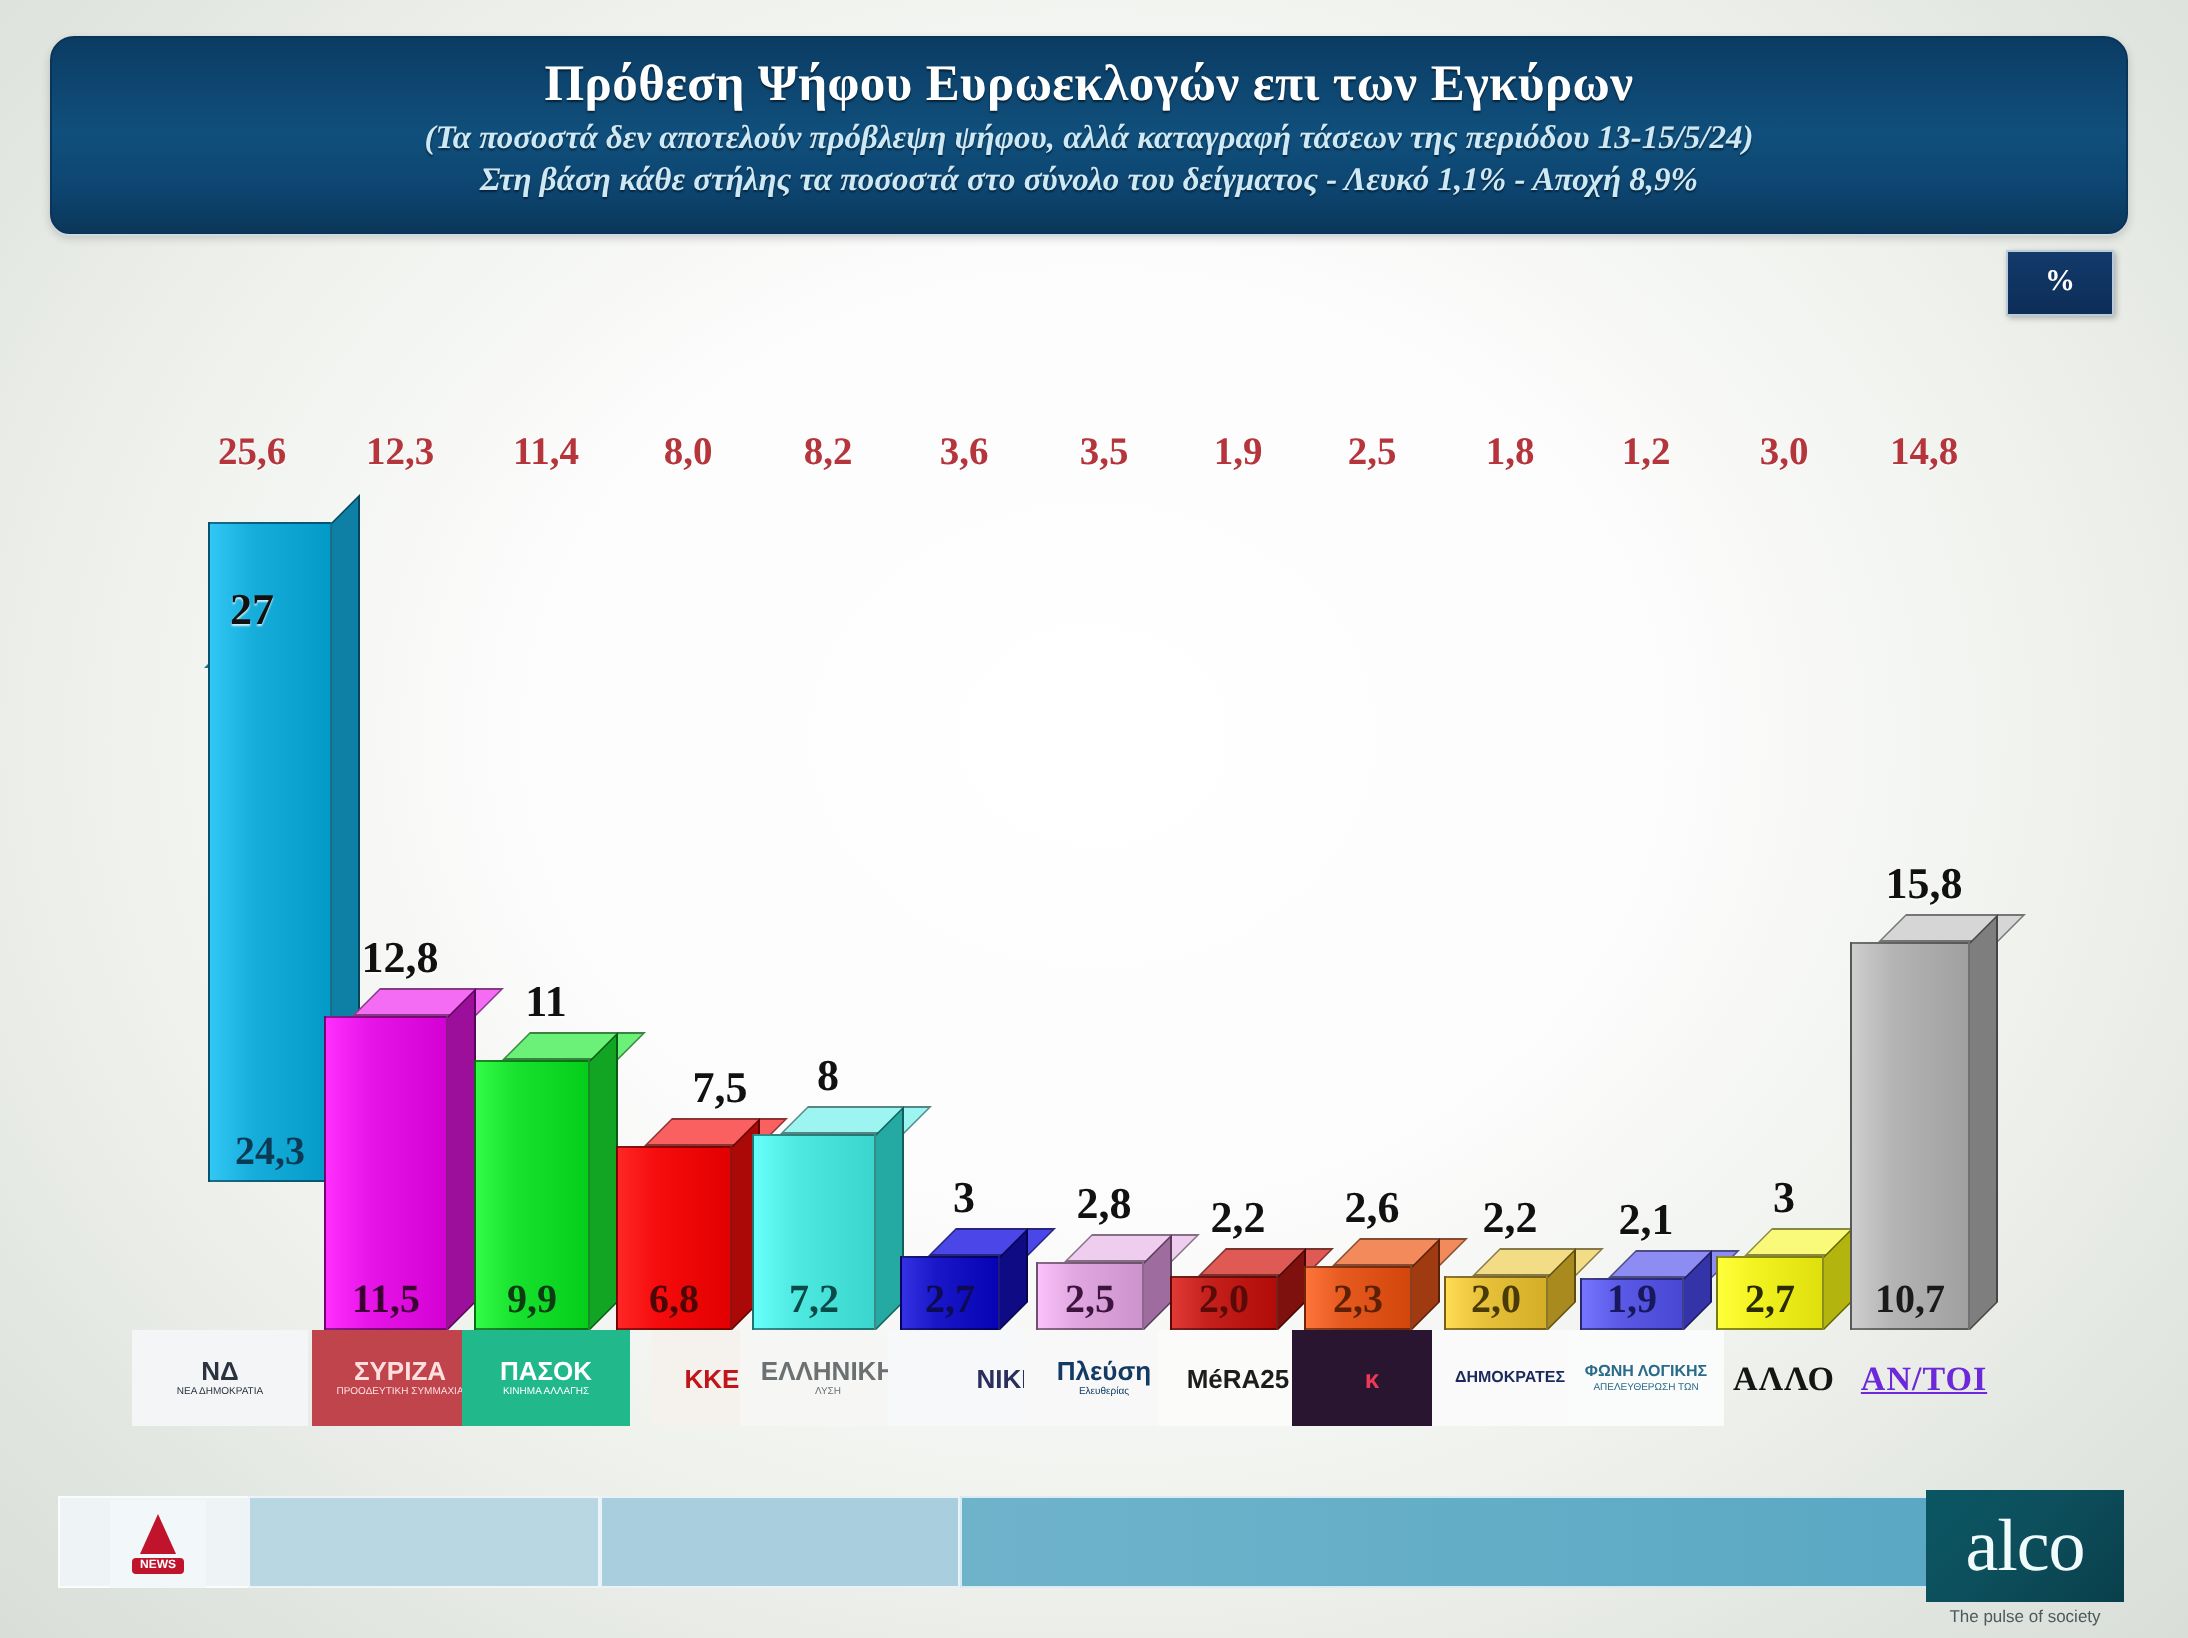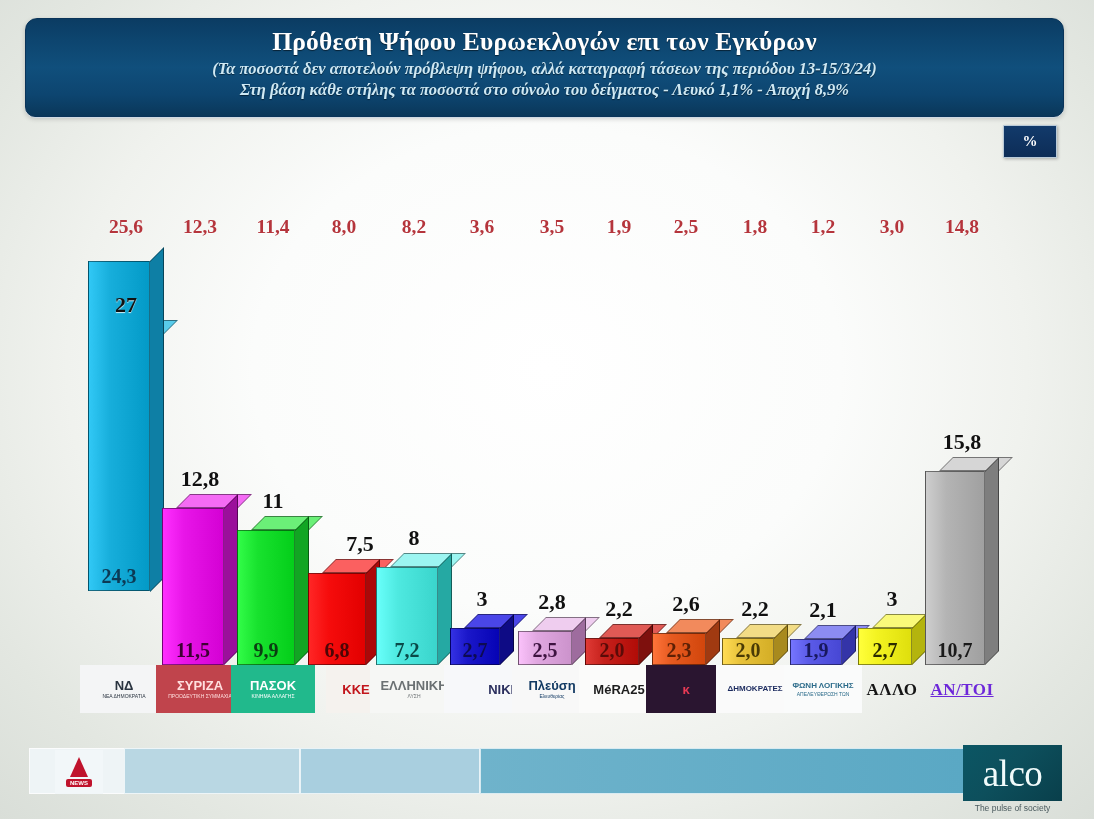--- a/index.html
+++ b/index.html
@@ -125,21 +125,21 @@
   .newslogo .nw{
     margin-top:2px;background:#c0132c;color:#fff;font-size:6px;font-weight:bold;
     padding:1px 4px;border-radius:2px;font-family:"Liberation Sans", sans-serif;
   }
 </style>
 </head>
 <body>
 
 <div class="header">
   <h1>Πρόθεση Ψήφου Ευρωεκλογών επι των Εγκύρων</h1>
-  <div class="sub">(Τα ποσοστά δεν αποτελούν πρόβλεψη ψήφου, αλλά καταγραφή τάσεων της περιόδου  13-15/3/24)</div>
+  <div class="sub">(Τα ποσοστά δεν αποτελούν πρόβλεψη ψήφου, αλλά καταγραφή τάσεων της περιόδου  13-15/5/24)</div>
   <div class="sub">Στη βάση κάθε στήλης τα ποσοστά στο σύνολο του δείγματος - Λευκό 1,1% - Αποχή 8,9%</div>
 </div>
 
 <div class="pct-badge">
   <span>%</span>
 </div>
 
 <div class="toprow" id="toprow">
     <div class="tv" style="left: 76px; width: 100px;">25,6</div>
     <div class="tv" style="left: 150px; width: 100px;">12,3</div>
@@ -153,21 +153,21 @@
     <div class="tv" style="left: 710px; width: 90px;">1,8</div>
     <div class="tv" style="left: 778px; width: 90px;">1,2</div>
     <div class="tv" style="left: 846px; width: 92px;">3,0</div>
     <div class="tv" style="left: 913px; width: 98px;">14,8</div>
   </div>
 
 <div class="plot" id="plot">
     <div class="col" style="left: 88px; top: 320.25px; width: 76px; height: 344.75px;">
       <div class="bar-wrap">
         <div class="top3d" style="left: 0px; top: 0px; width: 62px; height: 14px; background: rgb(88, 203, 234); transform: skewX(-45deg); transform-origin: left bottom; margin-left: 14px;"></div>
-        <div style="position: absolute; left: 0px; top: 14px; width: 76px; height: 257px;">
+        <div style="position: absolute; left: 16px; top: 14px; width: 76px; height: 257px;">
           <div class="side" style="left: 62px; height: 330.75px; background: rgb(14, 127, 165); transform: skewY(-45deg); transform-origin: left bottom;"></div>
           <div class="face" style="width: 62px; height: 330.75px; background: linear-gradient(90deg, rgb(49, 200, 245) 0%, rgb(23, 174, 219) 35%, rgb(3, 154, 199) 100%);">
             <div class="inlabel" style="color: rgb(12, 58, 85);">24,3</div>
           </div>
         </div>
         <div class="toplabel" style="left: 0px; margin-left: 0px; width: 76px; top: -28px;">27</div>
       </div>
     </div>
     <div class="col" style="left: 162px; top: 494.2px; width: 76px; height: 170.8px;">
       <div class="bar-wrap">
@@ -309,21 +309,21 @@
           <div class="face" style="width: 60px; height: 193.55px; background: linear-gradient(90deg, rgb(206, 206, 206) 0%, rgb(180, 180, 180) 35%, rgb(160, 160, 160) 100%);">
             <div class="inlabel" style="color: rgb(26, 26, 26);">10,7</div>
           </div>
         </div>
         <div class="toplabel" style="left: 0px; margin-left: 0px; width: 74px; top: -28px;">15,8</div>
       </div>
     </div>
   </div>
 
 <div class="logorow" id="logorow">
-    <div class="logo" style="left: 80px; width: 88px;">
+    <div class="logo" style="left: 66px; width: 88px;">
       <div class="logo-box" style="background: rgb(244, 245, 246);">
         <div style="color: rgb(42, 52, 64); font-weight: bold; font-size: 13px; font-family: &quot;Liberation Sans&quot;, sans-serif;">ΝΔ</div>
         <div style="color: rgb(42, 52, 64); font-size: 5px; margin-top: 2px; font-family: &quot;Liberation Sans&quot;, sans-serif;">ΝΕΑ ΔΗΜΟΚΡΑΤΙΑ</div>
       </div>
     </div>
     <div class="logo" style="left: 156px; width: 88px;">
       <div class="logo-box" style="background: rgb(192, 68, 76);">
         <div style="color: rgb(255, 222, 222); font-weight: bold; font-size: 13px; font-family: &quot;Liberation Sans&quot;, sans-serif;">ΣΥΡΙΖΑ</div>
         <div style="color: rgb(255, 222, 222); font-size: 5px; margin-top: 2px; font-family: &quot;Liberation Sans&quot;, sans-serif;">ΠΡΟΟΔΕΥΤΙΚΗ ΣΥΜΜΑΧΙΑ</div>
       </div>

